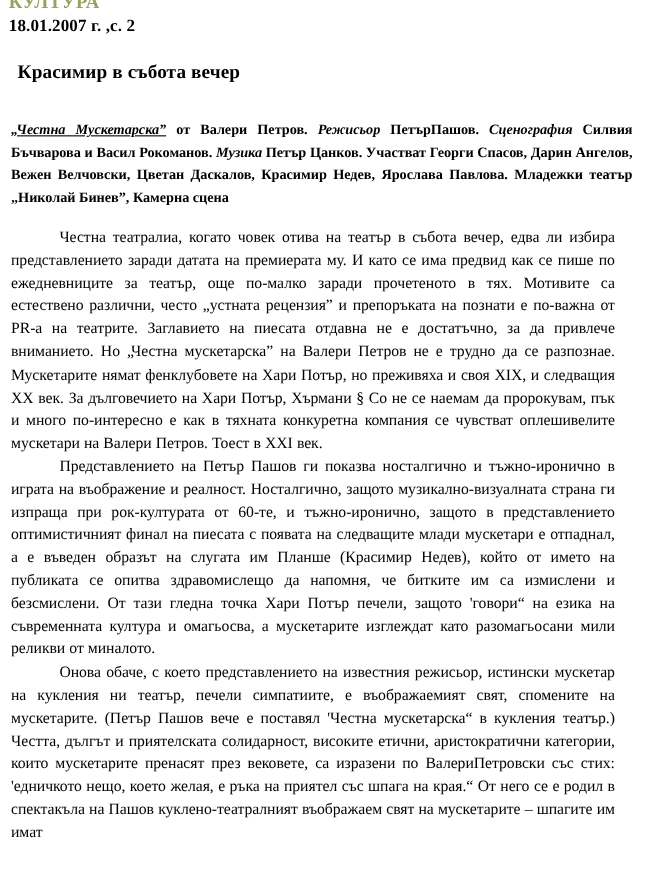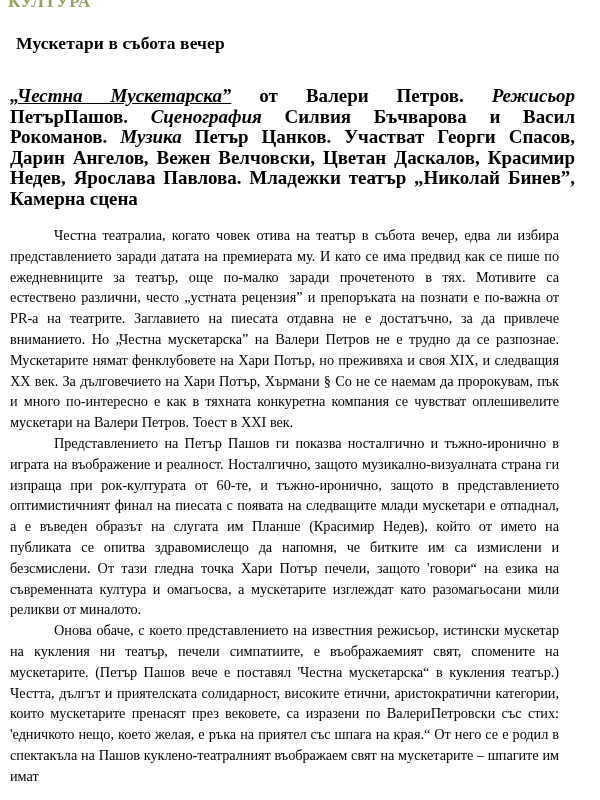--- a/index.html
+++ b/index.html
@@ -61,21 +61,21 @@
     margin-top: 22px;
     margin-left: 10px;
     letter-spacing: 0.1px;
   }
 
   
   .credits {
     margin-top: 32px;
     margin-left: 4px;
     margin-right: 4px;
-    font-size: 19px;
+    font-size: 13px;
     line-height: 20.5px;
     text-align: justify;
     font-weight: bold;
     letter-spacing: -0.05px;
   }
   .credits .play-title {
     font-style: italic;
     font-weight: bold;
     text-decoration: underline;
   }
@@ -105,22 +105,23 @@
 </style>
 </head>
 <body>
 
 <div class="page">
 
   <div class="masthead">
     <div class="masthead-logo">КУЛТУРА</div>
   </div>
 
+  <div class="dateline">18.01.2007 г. ,с. 2</div>
 
-  <h1 class="headline">Мускетари в събота вечер</h1>
+  <h1 class="headline">Красимир в събота вечер</h1>
 
   <div class="credits">
     <span class="play-title">„Честна Мускетарска”</span><span> от Валери Петров. </span><span class="role">Режисьор</span><span> ПетърПашов. </span><span class="role">Сценография</span><span> Силвия Бъчварова и Васил Рокоманов. </span><span class="role">Музика</span><span> Петър Цанков. </span><span>Участват Георги Спасов, Дарин Ангелов, Вежен Велчовски, Цветан Даскалов, Красимир Недев, Ярослава Павлова. Младежки театър „Николай Бинев”, Камерна сцена</span>
   </div>
 
   <div class="body-copy">
     <p class="para">Честна театралиа, когато човек отива на театър в събота вечер, едва ли избира представлението заради датата на премиерата му. И като се има предвид как се пише по ежедневниците за театър, още по-малко заради прочетеното в тях. Мотивите са естествено различни, често „устната рецензия” и препоръката на познати е по-важна от PR-а на театрите. Заглавието на пиесата отдавна не е достатъчно, за да привлече вниманието. Но „Честна мускетарска” на Валери Петров не е трудно да се разпознае. Мускетарите нямат фенклубовете на Хари Потър, но преживяха и своя XIX, и следващия XX век. За дълговечието на Хари Потър, Хърмани § Со не се наемам да пророкувам, пък и много по-интересно е как в тяхната конкуретна компания се чувстват оплешивелите мускетари на Валери Петров. Тоест в XXI век.</p>
     <p class="para">Представлението на Петър Пашов ги показва носталгично и тъжно-иронично в играта на въображение и реалност. Носталгично, защото музикално-визуалната страна ги изпраща при рок-културата от 60-те, и тъжно-иронично, защото в представлението оптимистичният финал на пиесата с появата на следващите млади мускетари е отпаднал, а е въведен образът на слугата им Планше (Красимир Недев), който от името на публиката се опитва здравомислещо да напомня, че битките им са измислени и безсмислени. От тази гледна точка Хари Потър печели, защото 'говори“ на езика на съвременната култура и омагьосва, а мускетарите изглеждат като разомагьосани мили реликви от миналото.</p>
     <p class="para">Онова обаче, с което представлението на известния режисьор, истински мускетар на кукления ни театър, печели симпатиите, е въображаемият свят, спомените на мускетарите. (Петър Пашов вече е поставял 'Честна мускетарска“ в кукления театър.) Честта, дългът и приятелската солидарност, високите етични, аристократични категории, които мускетарите пренасят през вековете, са изразени по ВалериПетровски със стих: 'едничкото нещо, което желая, е ръка на приятел със шпага на края.“ От него се е родил в спектакъла на Пашов куклено-театралният въображаем свят на мускетарите – шпагите им имат</p>
   </div>

